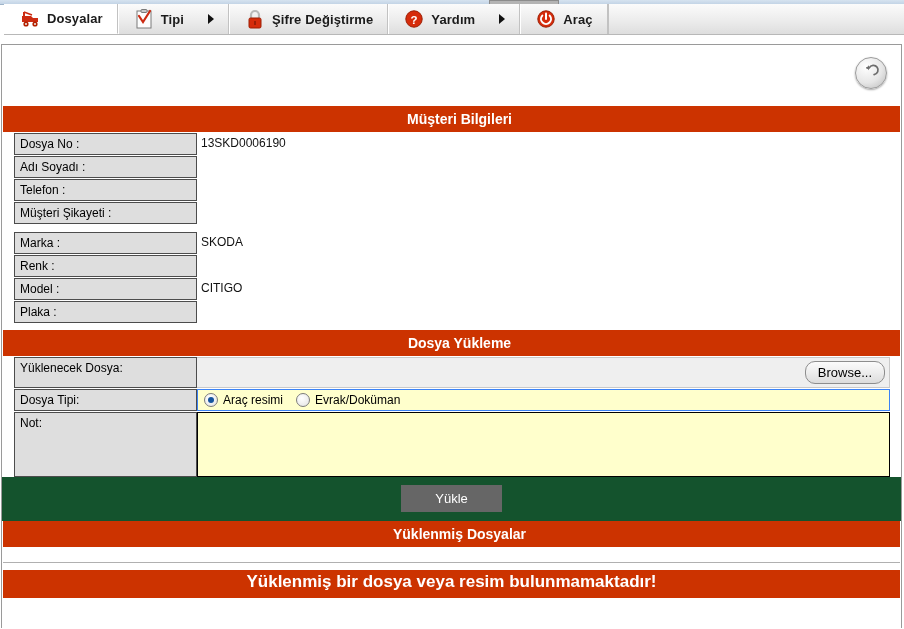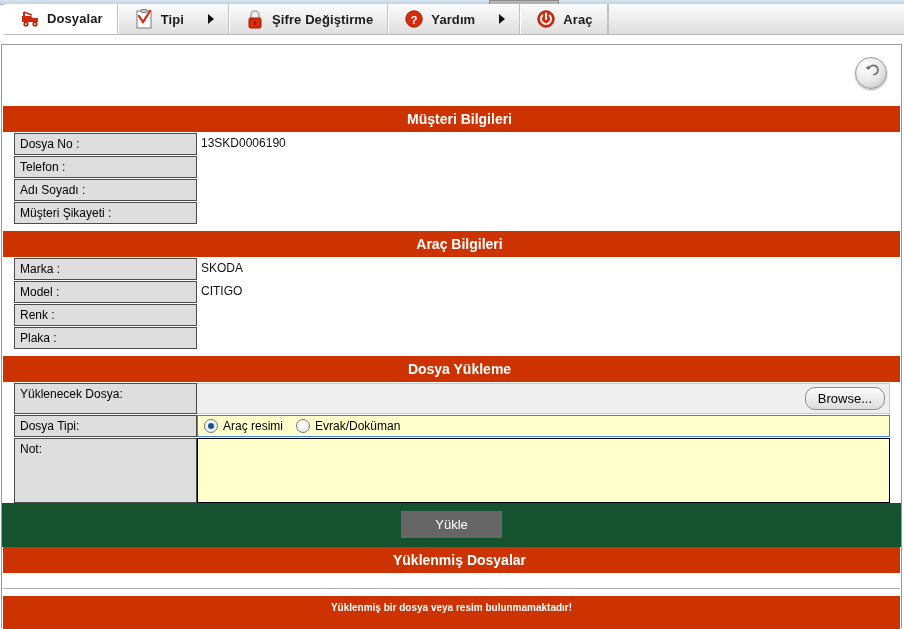--- a/index.html
+++ b/index.html
@@ -232,24 +232,24 @@
     color: #ffffff;
     background: #666666;
     border: none;
     padding: 6px 34px;
     cursor: pointer;
   }
 
   .sec-msg {
     background: #cc3300;
     color: #ffffff;
-    font-size: 10px;
+    font-size: 17px;
     font-weight: bold;
     text-align: center;
-    height: 37px;
+    height: 28px;
     line-height: 23px;
     margin: 0 1px;
   }
   .gap-line {
     margin: 0 1px;
     height: 15px;
     border-bottom: 1px solid #b0b0b0;
     background: #ffffff;
   }
   .gap-small { height: 7px; background:#ffffff; }
@@ -341,48 +341,47 @@
       </div>
     </div>
 
     <div class="sec-head">Müşteri Bilgileri</div>
     <div class="rows">
       <div class="row h20">
         <div class="lbl">Dosya No :</div>
         <div class="val">13SKD0006190</div>
       </div>
       <div class="row h20">
+        <div class="lbl">Adı Soyadı :</div>
+        <div class="val"></div>
+      </div>
+      <div class="row h20">
         <div class="lbl">Telefon :</div>
         <div class="val"></div>
       </div>
       <div class="row h20">
-        <div class="lbl">Adı Soyadı :</div>
-        <div class="val"></div>
-      </div>
-      <div class="row h20">
         <div class="lbl">Müşteri Şikayeti :</div>
         <div class="val"></div>
       </div>
     </div>
 
     <div class="gap-small"></div>
 
-    <div class="sec-head">Araç Bilgileri</div>
     <div class="rows">
       <div class="row h20">
         <div class="lbl">Marka :</div>
         <div class="val">SKODA</div>
       </div>
       <div class="row h20">
+        <div class="lbl">Renk :</div>
+        <div class="val"></div>
+      </div>
+      <div class="row h20">
         <div class="lbl">Model :</div>
         <div class="val">CITIGO</div>
-      </div>
-      <div class="row h20">
-        <div class="lbl">Renk :</div>
-        <div class="val"></div>
       </div>
       <div class="row h20">
         <div class="lbl">Plaka :</div>
         <div class="val"></div>
       </div>
     </div>
 
     <div class="gap-small"></div>
 
     <div class="sec-head">Dosya Yükleme</div>

